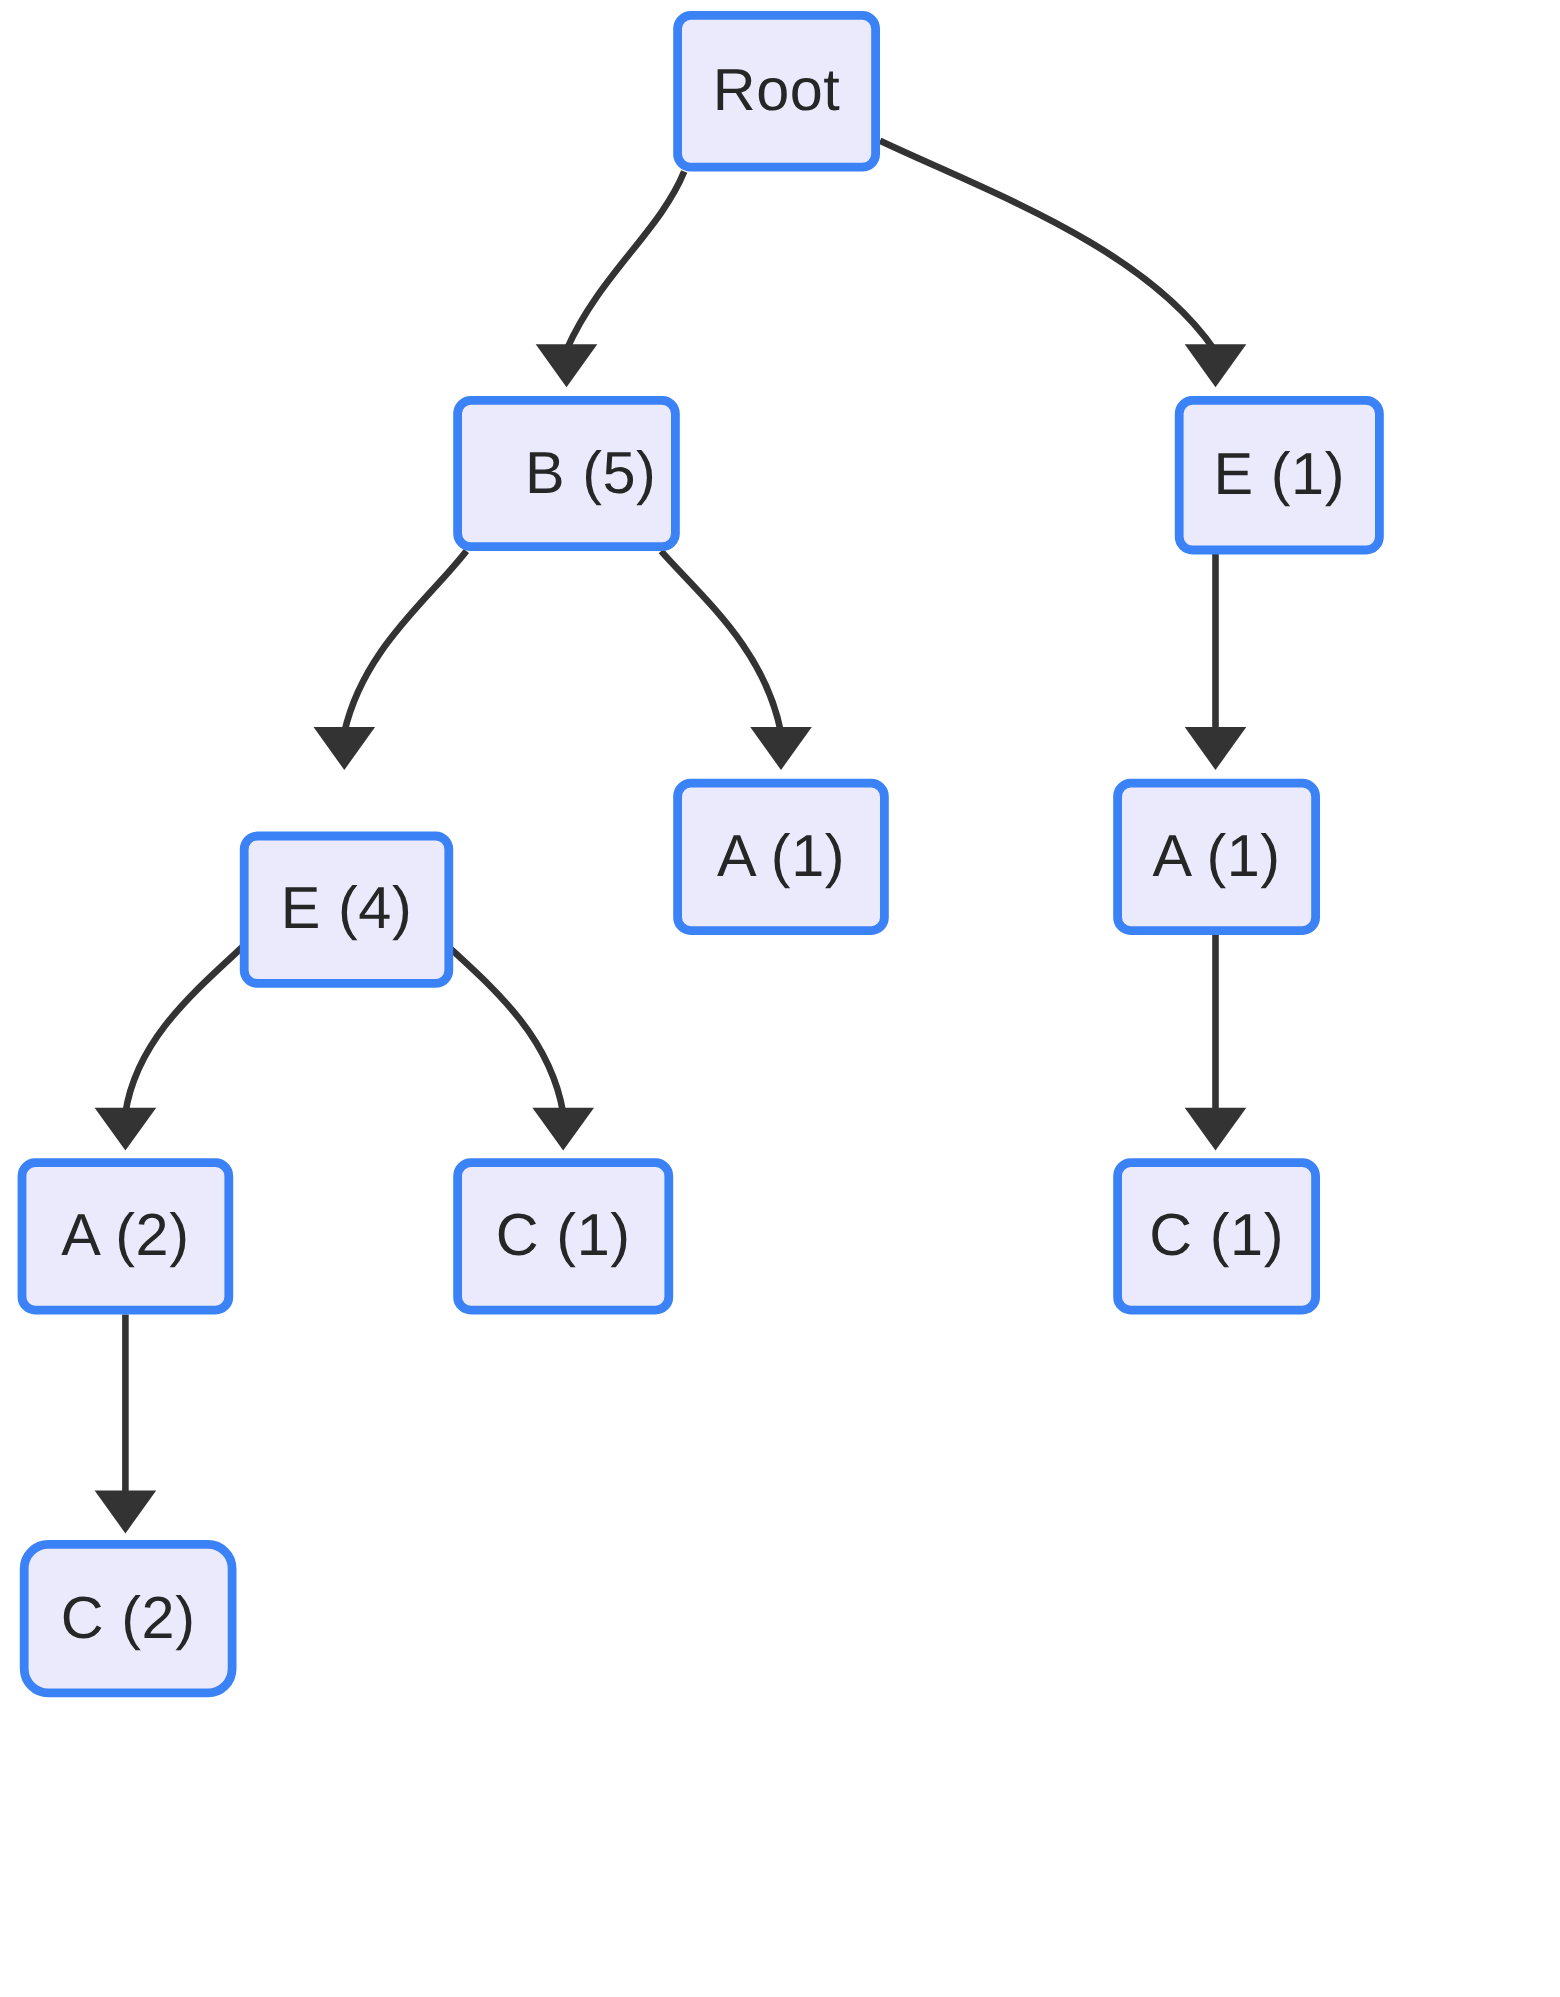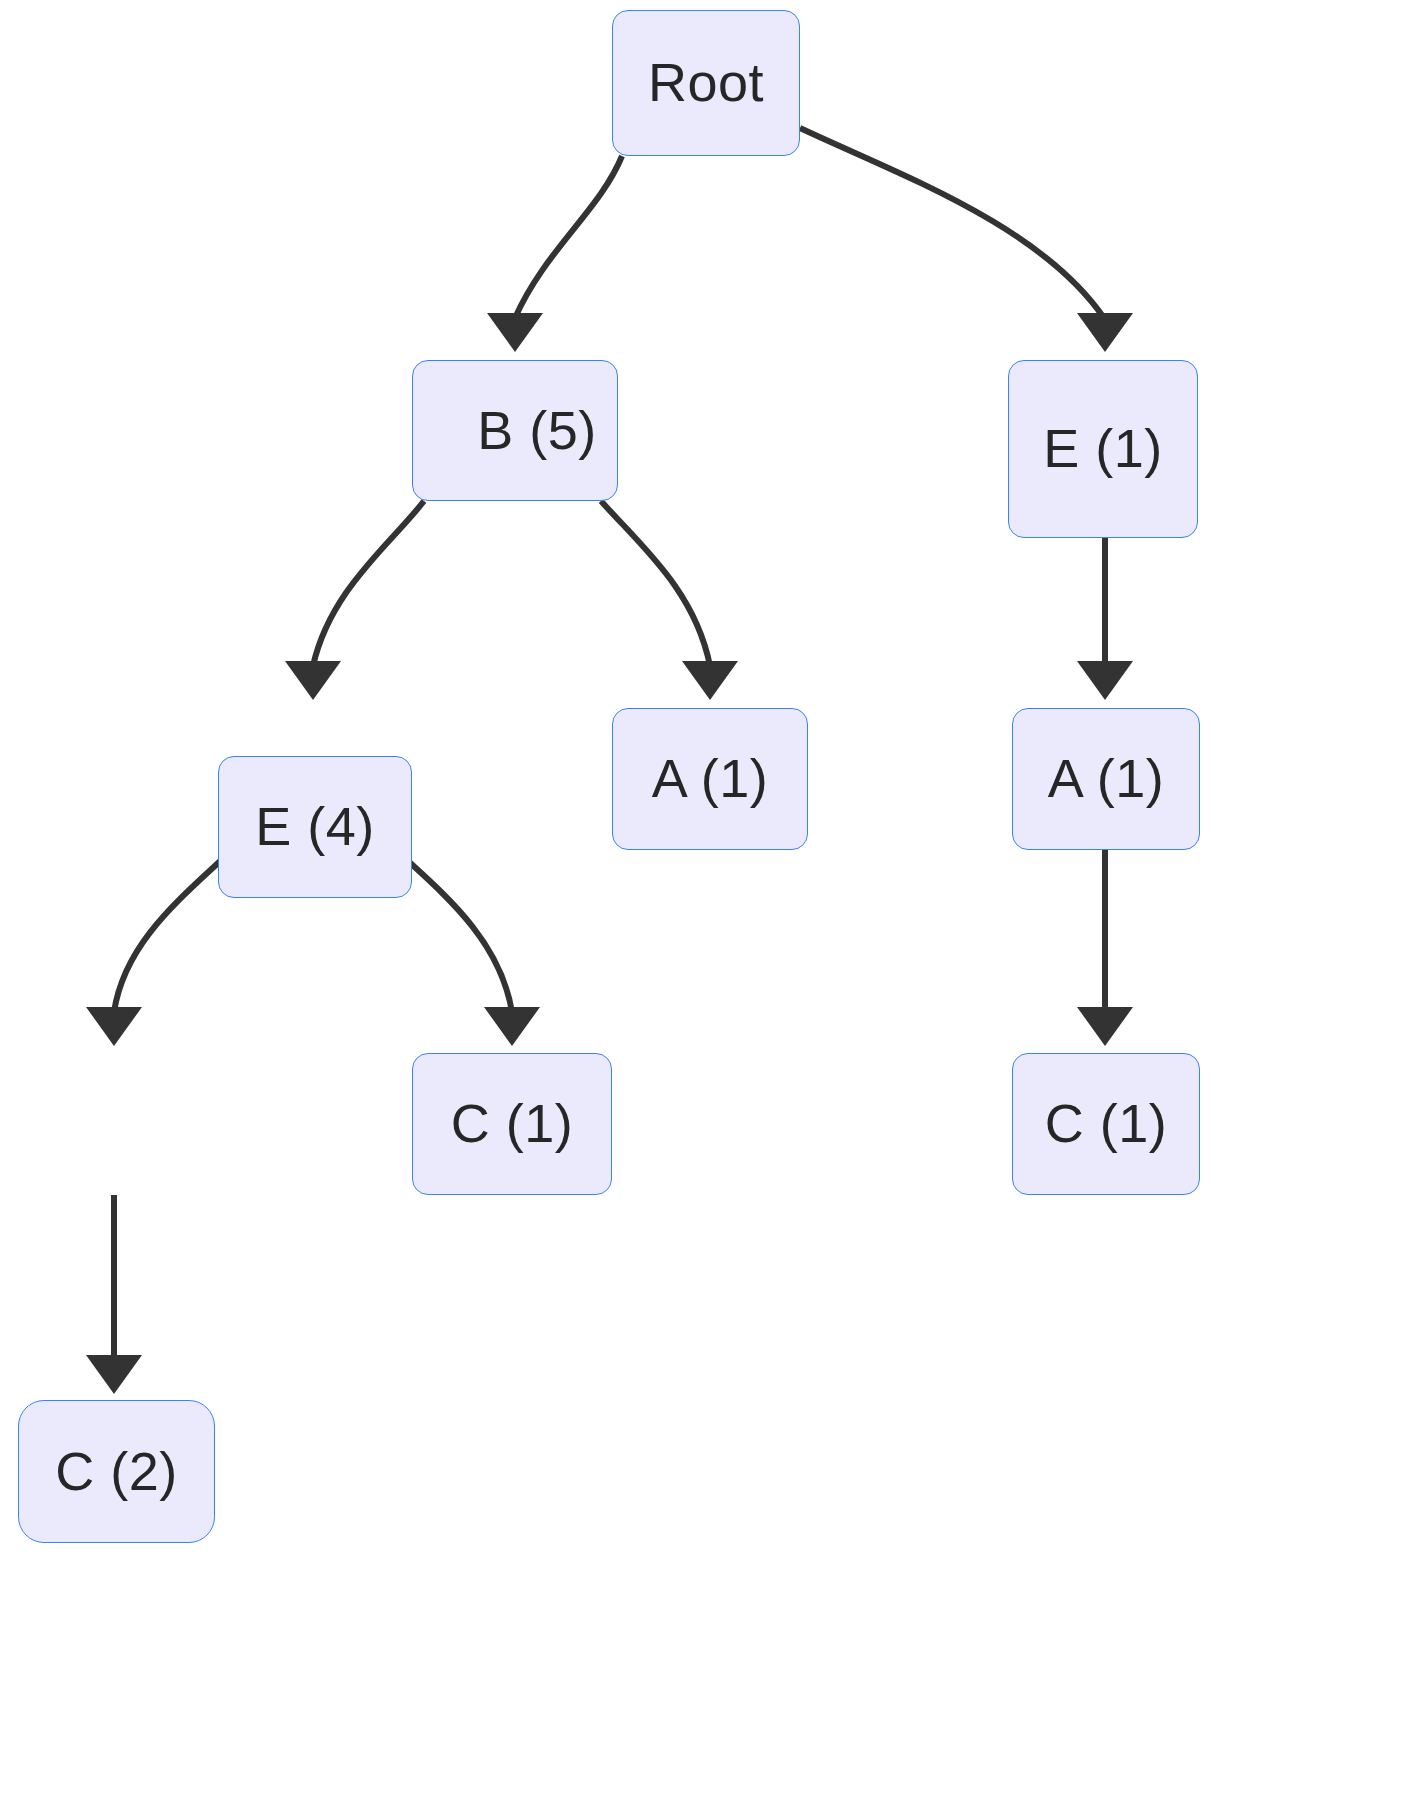--- a/index.html
+++ b/index.html
@@ -35,21 +35,21 @@
     fill: #333333;
     stroke: none;
   }
   .node {
     position: absolute;
     box-sizing: border-box;
     display: flex;
     align-items: center;
     justify-content: center;
     background: #ebeafc;
-    border: 1px solid #3b82f6;
+    border: 8px solid #3b82f6;
     border-radius: 16px;
     color: #262626;
     font-size: 54px;
     font-family: "Liberation Sans", sans-serif;
     letter-spacing: 0.5px;
     line-height: 1;
     white-space: nowrap;
   }
   .node-label {
     display: block;
@@ -110,36 +110,39 @@
   </svg>
 
   <div class="node" style="left:612px; top:10px; width:188px; height:146px;">
     <span class="node-label">Root</span>
   </div>
 
   <div class="node" style="left:412px; top:360px; width:206px; height:141px;padding-left:44px;">
     <span class="node-label">B (5)</span>
   </div>
 
-  <div class="node" style="left:1008px; top:360px; width:190px; height:178px;">
+  <div class="node" style="left:1068px; top:360px; width:190px; height:144px;">
     <span class="node-label">E (1)</span>
   </div>
 
   <div class="node" style="left:218px; top:708px; width:194px; height:142px;margin-top:48px;">
     <span class="node-label">E (4)</span>
   </div>
 
   <div class="node" style="left:612px; top:708px; width:196px; height:142px;">
     <span class="node-label">A (1)</span>
   </div>
 
   <div class="node" style="left:1012px; top:708px; width:188px; height:142px;">
     <span class="node-label">A (1)</span>
   </div>
 
+  <div class="node" style="left:16px; top:1053px; width:196px; height:142px;">
+    <span class="node-label">A (2)</span>
+  </div>
 
   <div class="node" style="left:412px; top:1053px; width:200px; height:142px;">
     <span class="node-label">C (1)</span>
   </div>
 
   <div class="node" style="left:1012px; top:1053px; width:188px; height:142px;">
     <span class="node-label">C (1)</span>
   </div>
 
   <div class="node" style="left:18px; top:1400px; width:197px; height:143px;border-radius:26px;">

